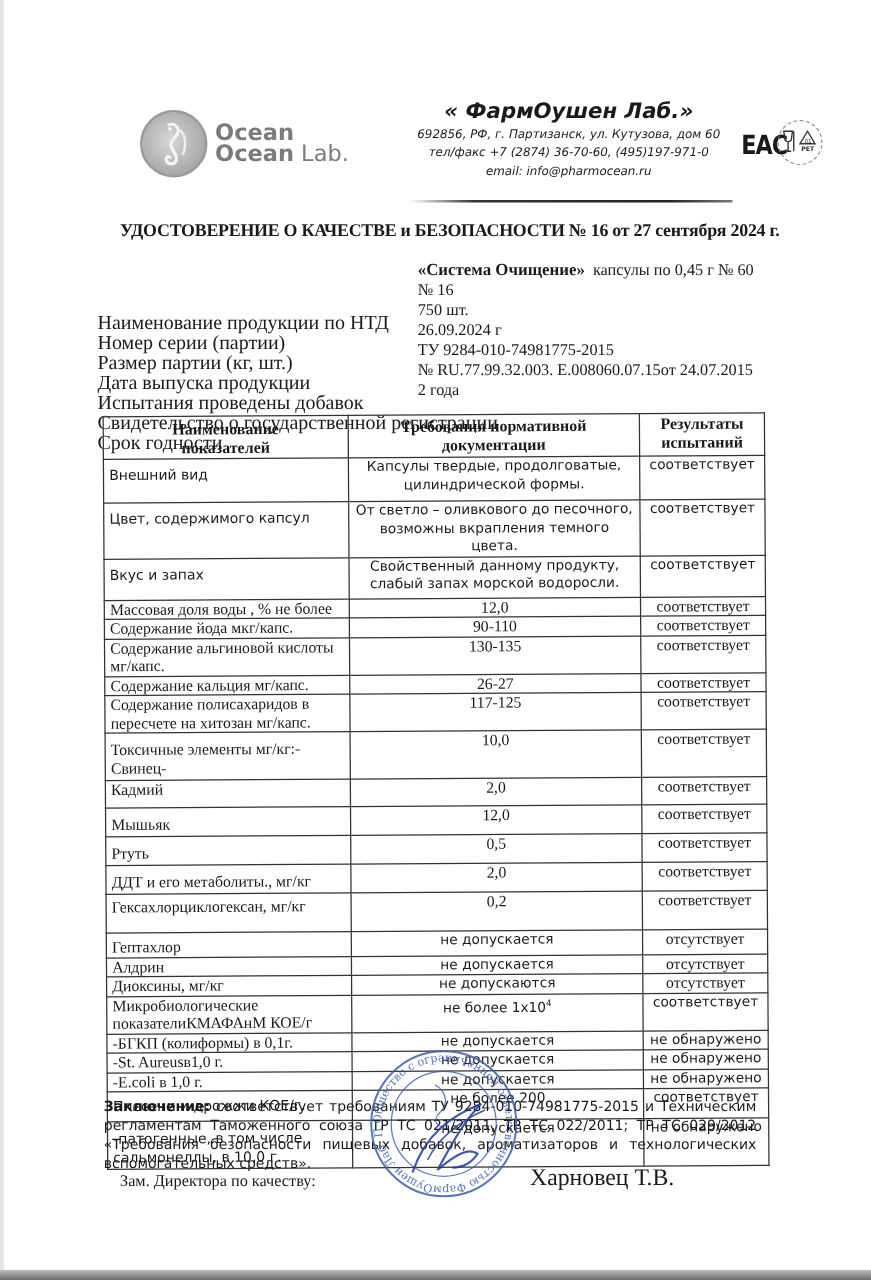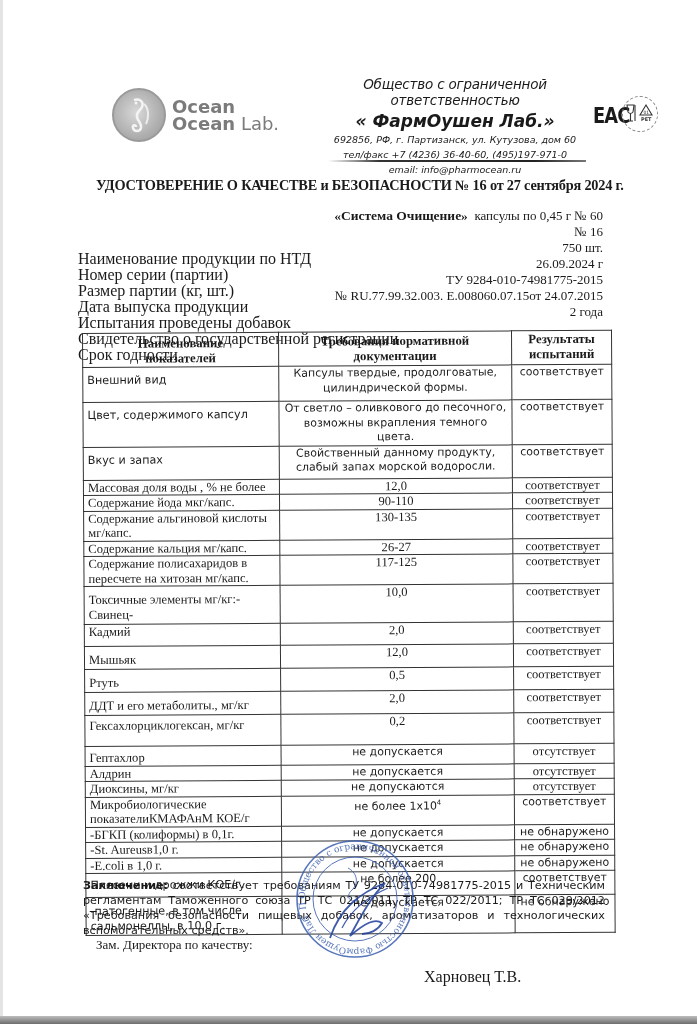--- a/index.html
+++ b/index.html
@@ -38,21 +38,21 @@
   .eac { position: absolute; left: 593px; top: 104px; font-family: "DejaVu Sans", sans-serif; font-weight: bold; font-size: 21px; letter-spacing: -1px; transform: scaleX(0.85); transform-origin: left; }
   .cert-circle { position: absolute; left: 622px; top: 96px; width: 34px; height: 34px; border-radius: 50%; border: 1px dashed #888; }
   .cert-circle svg { position: absolute; left: 2px; top: 6px; }
 
   
   .doc-title { position: absolute; left: 96px; top: 177px; font-size: 14.3px; font-weight: bold; white-space: nowrap; letter-spacing: -0.2px; }
 
   
   .info-labels { position: absolute; left: 78px; top: 215px; font-size: 16px; line-height: 16px; margin-top: 36px; }
   .info-labels div { white-space: nowrap; }
-  .info-values { position: absolute; right: 94px; top: 208px; font-size: 13px; line-height: 16px; text-align: right; }
+  .info-values { position: absolute; right: 94px; top: 208px; font-size: 13px; line-height: 16px; }
   .info-values div { white-space: nowrap; }
   .product-name b { font-size: 13.5px; }
 
   
   table.spec {
     position: absolute; left: 82px; top: 333px; width: 530px;
     border-collapse: collapse; font-size: 12.6px; line-height: 14.5px;
     transform: rotate(-0.35deg); transform-origin: left top;
   }
   table.spec td, table.spec th { border: 1px solid #333; padding: 0 4px; vertical-align: top; }
@@ -60,21 +60,21 @@
   table.spec td.c1 { width: 185px; text-align: left; }
   table.spec td.c2 { width: 222px; text-align: center; }
   table.spec td.c3 { width: 90px; text-align: center; white-space: nowrap; }
   table.spec td.sans, table.spec th.sans { font-family: "DejaVu Sans", sans-serif; font-size: 11px; }
   table.spec td.c1.sans { font-size: 11.2px; }
 
   
   .conclusion { position: absolute; left: 83px; top: 878px; width: 522px; font-size: 12.6px; line-height: 15px; text-align: justify; font-family: "DejaVu Sans", sans-serif; font-size: 11.2px; }
   .conclusion b { font-weight: bold; }
   .signer-role { position: absolute; left: 96px; top: 937px; font-size: 13px; }
-  .signer-name { position: absolute; left: 424px; top: 968px; font-size: 16px; text-align: right; }
+  .signer-name { position: absolute; left: 424px; top: 932px; font-size: 19px; text-align: right; }
 
   
   .stamp { position: absolute; left: 290px; top: 838px; width: 130px; height: 122px; opacity: 0.85; pointer-events: none; }
 </style>
 </head>
 <body>
 
 <div class="page">
   <div class="left-shade"></div>
 
@@ -86,24 +86,23 @@
         <circle cx="14" cy="7" r="1.5" fill="#f4f4f4"></circle>
       </svg>
     </div>
     <div class="logo-text">
       <div class="l1">Ocean</div>
       <div class="l2"><b>Ocean</b> <span>Lab.</span></div>
     </div>
   </div>
 
   <div class="company">
-    <div class="c1">Общество с ограниченной ответственностью</div>
     <div class="c2">« ФармОушен Лаб.»</div>
     <div class="c3">692856, РФ, г. Партизанск, ул. Кутузова, дом 60</div>
-    <div class="c3">тел/факс +7 (4236) 36-40-60, (495)197-971-0</div>
+    <div class="c3">тел/факс +7 (2874) 36-70-60, (495)197-971-0</div>
     <div class="c3">email: info@pharmocean.ru</div>
   </div>
   <div class="header-rule"></div>
 
   <div class="eac">ЕАС</div>
   <div class="cert-circle">
     <svg width="30" height="22" viewBox="0 0 30 22">
       <path d="M2 2 L9 2 L8 9 Q5.5 12 3 9 Z M5.5 11 L5.5 18 M3 18 L8 18" fill="none" stroke="#333" stroke-width="1.1"></path>
       <path d="M10 2 L10 18" stroke="#333" stroke-width="1.1"></path>
       <path d="M21 2 L27 12 L15 12 Z" fill="none" stroke="#333" stroke-width="1.1"></path>

